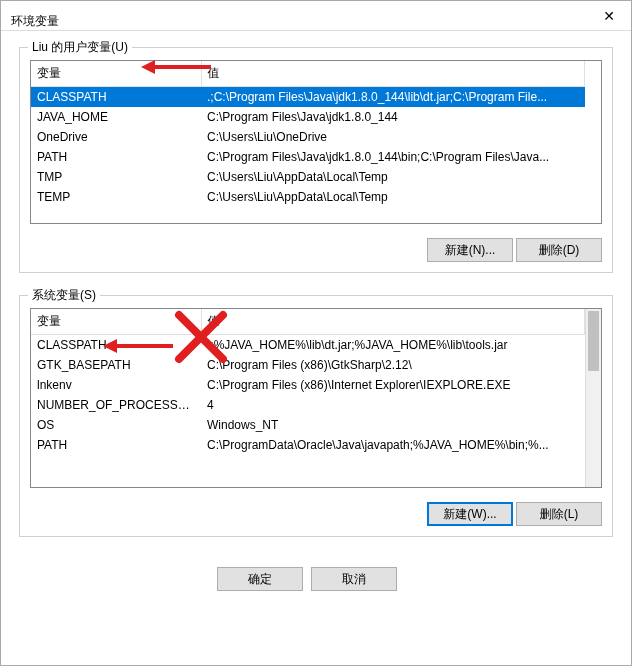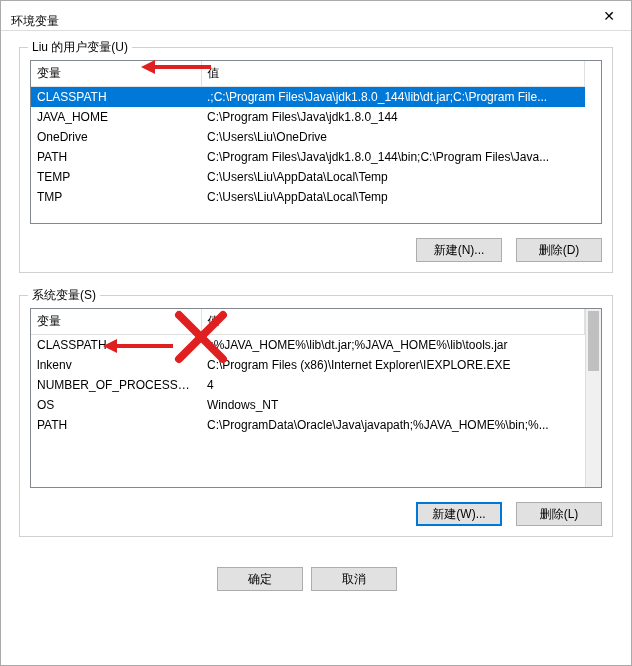--- a/index.html
+++ b/index.html
@@ -97,21 +97,21 @@
       text-overflow: ellipsis;
       font-size: 12px;
     }
     tr.selected td {
       background: #0078d7;
       color: #fff;
     }
     .button-row {
       display: flex;
       justify-content: flex-end;
-      gap: 14px;
+      gap: 3px;
       margin-top: 14px;
     }
     .btn {
       min-width: 86px;
       height: 24px;
       padding: 0 10px;
       border: 1px solid #adadad;
       background: #e1e1e1;
       font-size: 12px;
       cursor: pointer;
@@ -178,25 +178,25 @@
             </tr>
             <tr>
               <td>OneDrive</td>
               <td>C:\Users\Liu\OneDrive</td>
             </tr>
             <tr>
               <td>PATH</td>
               <td>C:\Program Files\Java\jdk1.8.0_144\bin;C:\Program Files\Java...</td>
             </tr>
             <tr>
+              <td>TMP</td>
+              <td>C:\Users\Liu\AppData\Local\Temp</td>
+            </tr>
+            <tr>
               <td>TEMP</td>
-              <td>C:\Users\Liu\AppData\Local\Temp</td>
-            </tr>
-            <tr>
-              <td>TMP</td>
               <td>C:\Users\Liu\AppData\Local\Temp</td>
             </tr>
           </tbody>
         </table>
       </div>
       <div class="button-row">
         <button class="btn">新建(N)...</button>
         <button class="btn">删除(D)</button>
       </div>
     </div>
@@ -208,20 +208,24 @@
           <thead>
             <tr>
               <th>变量</th>
               <th>值</th>
             </tr>
           </thead>
           <tbody>
             <tr>
               <td>CLASSPATH</td>
               <td>.;%JAVA_HOME%\lib\dt.jar;%JAVA_HOME%\lib\tools.jar</td>
+            </tr>
+            <tr>
+              <td>GTK_BASEPATH</td>
+              <td>C:\Program Files (x86)\GtkSharp\2.12\</td>
             </tr>
             <tr>
               <td>lnkenv</td>
               <td>C:\Program Files (x86)\Internet Explorer\IEXPLORE.EXE</td>
             </tr>
             <tr>
               <td>NUMBER_OF_PROCESSORS</td>
               <td>4</td>
             </tr>
             <tr>

